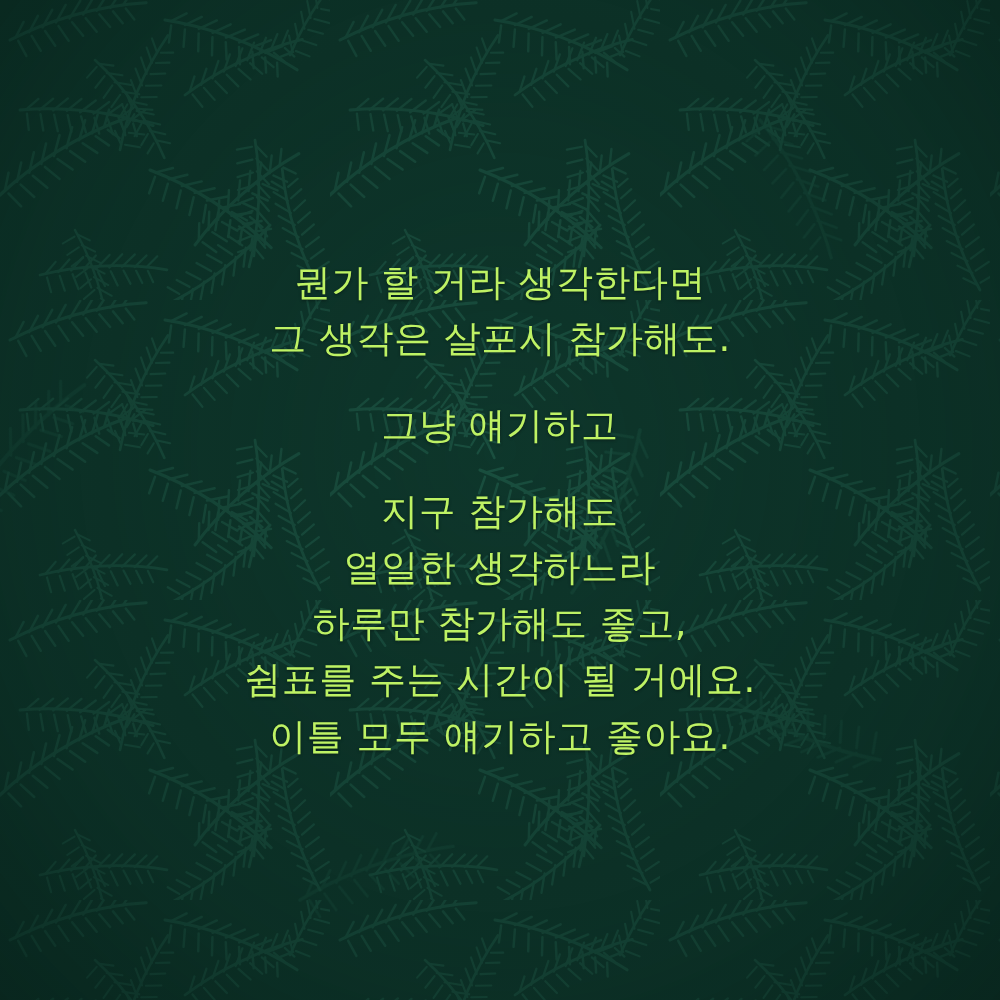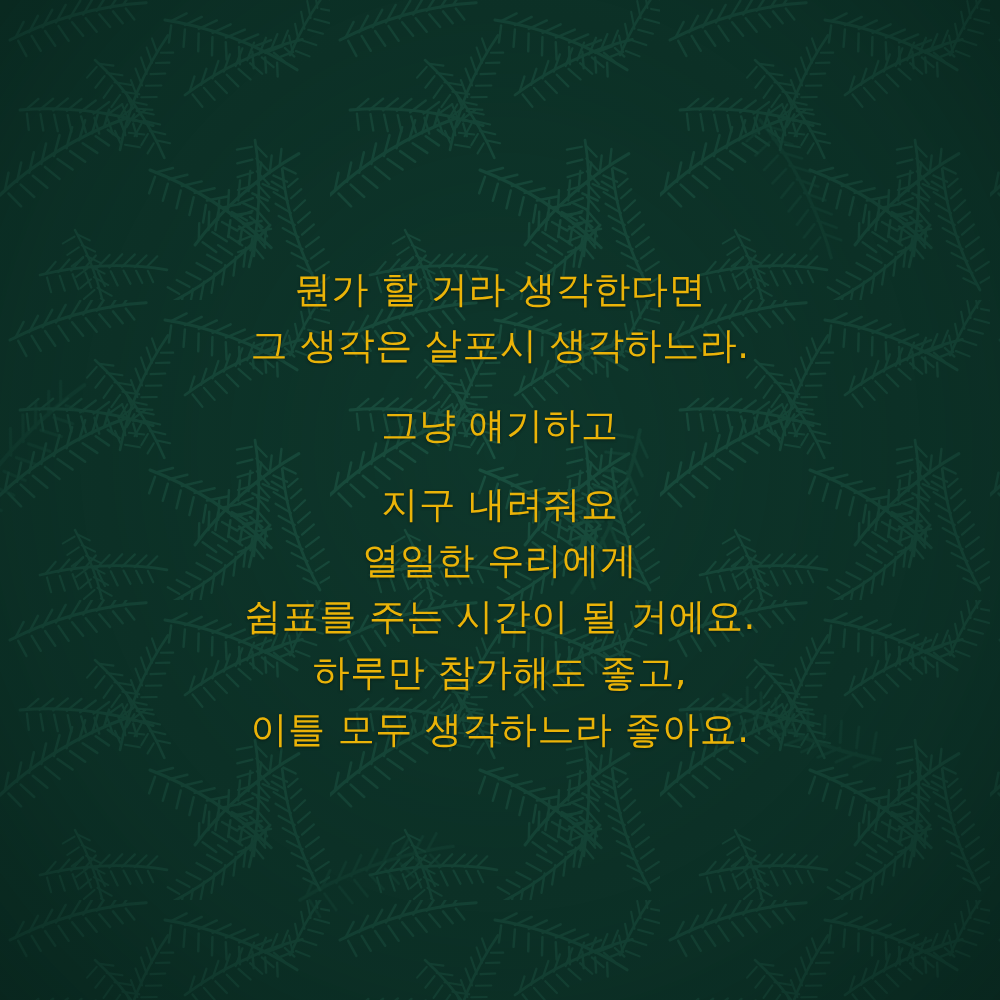--- a/index.html
+++ b/index.html
@@ -41,29 +41,29 @@
     inset: 0;
     display: flex;
     flex-direction: column;
     align-items: center;
     justify-content: center;
     padding-top: 20px;
     box-sizing: border-box;
   }
   .stanza {
     text-align: center;
-    color: #eab308;
+    color: #bef264;
     font-size: 37px;
     line-height: 1.52;
     letter-spacing: 0.5px;
     text-shadow: 0 1px 3px rgba(0,0,0,0.45);
     margin: 0;
   }
   .stanza + .stanza {
-    margin-top: 23px;
+    margin-top: 30px;
   }
   .line {
     display: block;
     white-space: nowrap;
   }
 </style>
 </head>
 <body>
 
 <div class="poster">
@@ -119,30 +119,30 @@
       <use href="#frond" transform="translate(760,120) rotate(70) scale(1.1)"></use>
     </g>
   </svg>
 
   <div class="vignette"></div>
 
   <div class="text-layer">
 
     <p class="stanza">
       <span class="line">뭔가 할 거라 생각한다면</span>
-      <span class="line">그 생각은 살포시 생각하느라.</span>
+      <span class="line">그 생각은 살포시 참가해도.</span>
     </p>
 
     <p class="stanza">
       <span class="line">그냥 얘기하고</span>
     </p>
 
     <p class="stanza">
-      <span class="line">지구 내려줘요</span>
-      <span class="line">열일한 우리에게</span>
+      <span class="line">지구 참가해도</span>
+      <span class="line">열일한 생각하느라</span>
+      <span class="line">하루만 참가해도 좋고,</span>
       <span class="line">쉼표를 주는 시간이 될 거에요.</span>
-      <span class="line">하루만 참가해도 좋고,</span>
-      <span class="line">이틀 모두 생각하느라 좋아요.</span>
+      <span class="line">이틀 모두 얘기하고 좋아요.</span>
     </p>
 
 
   </div>
 </div>
 
 </body></html>

